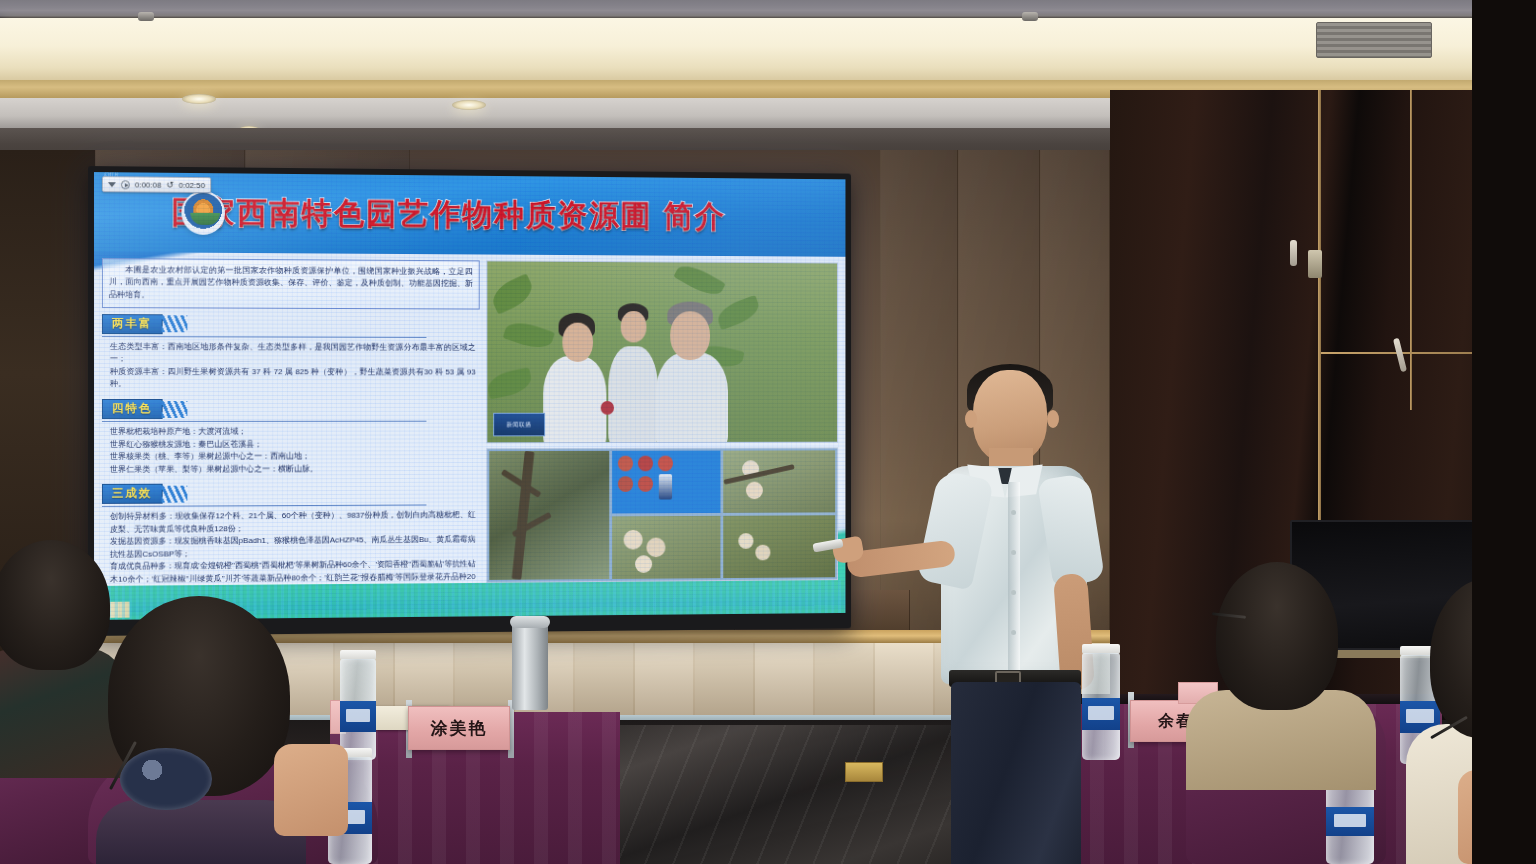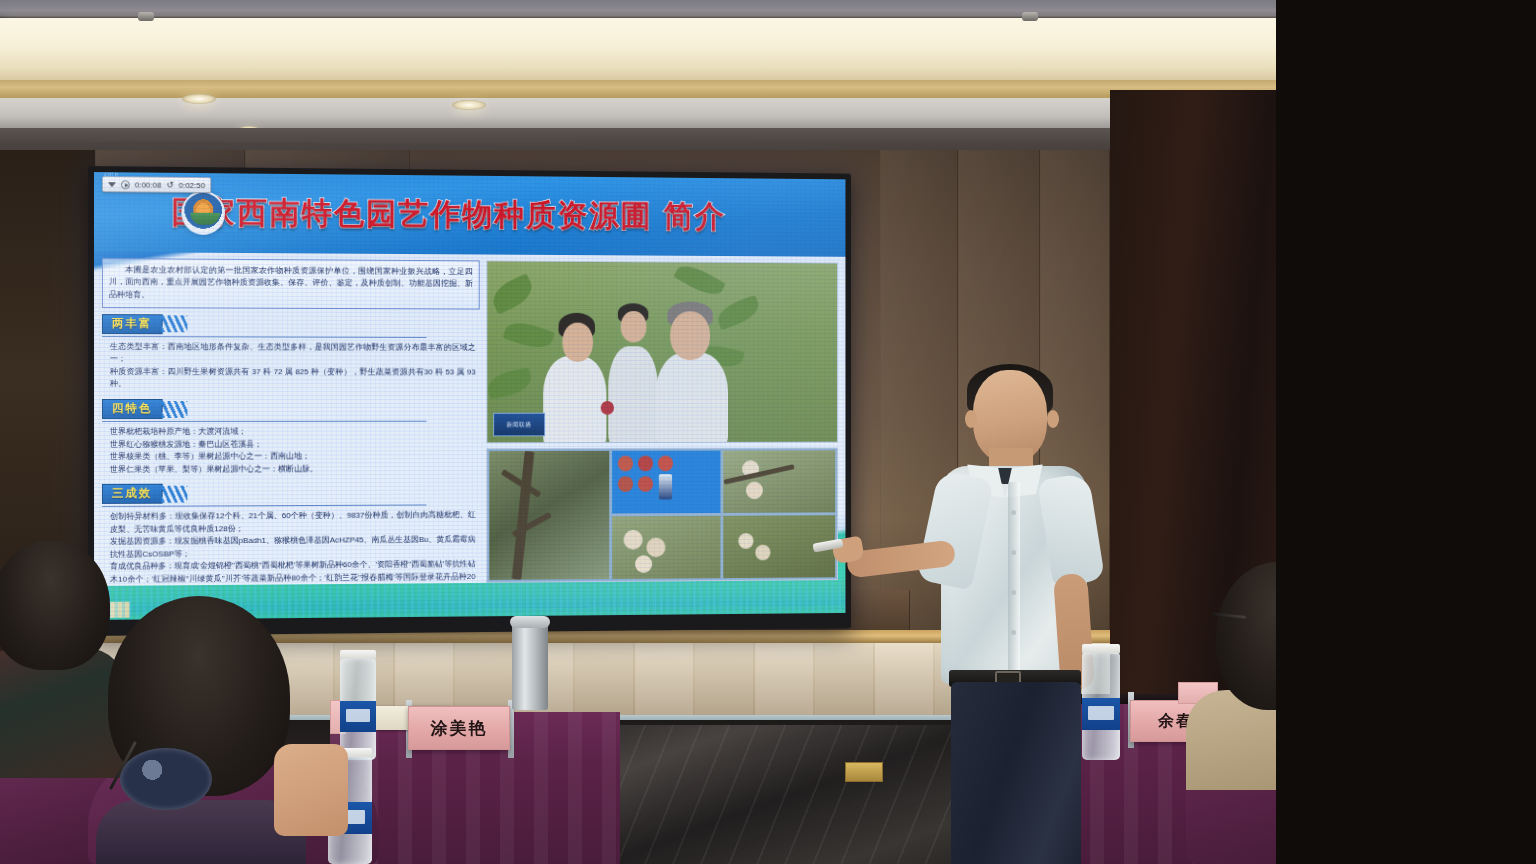--- a/index.html
+++ b/index.html
@@ -2,21 +2,21 @@
 <html><head>
 <meta charset="utf-8">
 <style>
   * { box-sizing: border-box; margin: 0; padding: 0; }
   html, body {
     width: 1536px; height: 864px;
     overflow: hidden;
     font-family: "Liberation Sans", sans-serif;
     background: #100c0a;
   }
-  #scene { position: relative; width: 1276px; height: 864px; overflow: hidden; }
+  #scene { position: relative; width: 1472px; height: 864px; overflow: hidden; }
 
   
   .ceiling-base {
     position: absolute; left:0; top:0; width:1536px; height:175px;
     background: linear-gradient(180deg,#7d7b82 0%, #8a8790 6%, #6f6d74 9%, #3a3739 10%, #2e2c2e 11%,
       #d8d0b8 12%, #f2ead2 16%, #f6efd9 22%, #efe5c6 27%, #e3d7b2 29%, #cfc09a 30%,
       #b79c6a 31%, #c9ae7a 33%, #d8bd88 34%, #bfa470 35.5%, #8f7c52 37%,
       #b9b2ae 38%, #cdc7c3 40%, #c2bcb8 42%, #a49e9b 43.5%, #6e6a68 45%);
   }
   .ceiling-cove {

